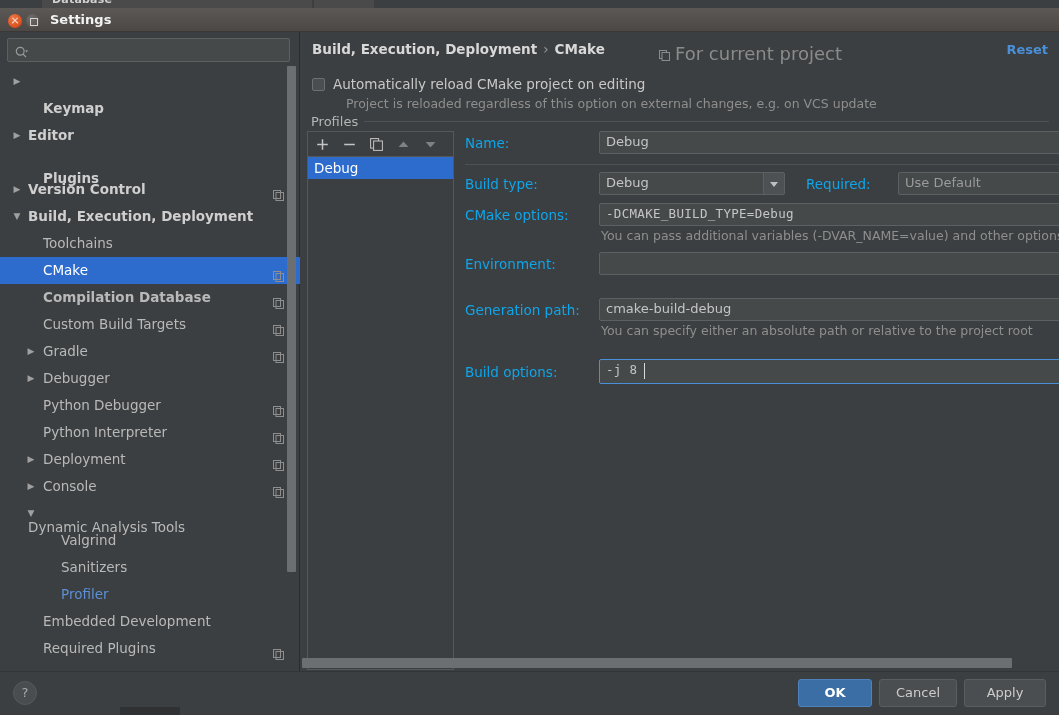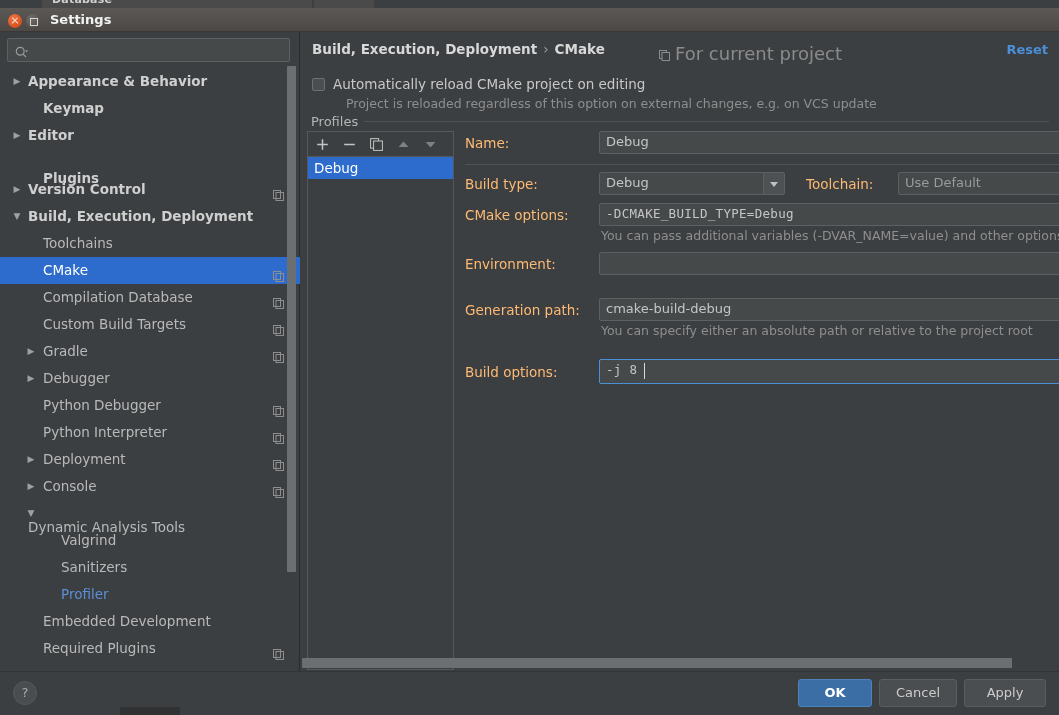--- a/index.html
+++ b/index.html
@@ -184,21 +184,21 @@
   }
   .prof-item {
     height: 22px; line-height: 22px; padding-left: 6px;
     font-size: 13.5px; color: #c8c8c8; cursor: default;
   }
   .prof-item.selected { background: #2d6ccd; color: #ffffff; }
 
   
   .form { position: absolute; left: 160px; top: 99px; right: 0; }
   .f-label {
-    position: absolute; font-size: 13.5px; color: #fdba74; white-space: nowrap;
+    position: absolute; font-size: 13.5px; color: #0ea5e9; white-space: nowrap;
   }
   .f-field {
     position: absolute; height: 23px;
     background: #45494a; border: 1px solid #5d6062; border-radius: 2px;
   }
   .f-field .f-text {
     position: absolute; left: 6px; top: 2px;
     font-size: 13px; color: #c5c5c5; white-space: nowrap;
   }
   .f-field.mono .f-text {
@@ -303,21 +303,20 @@
             <line x1="8.1" y1="8.1" x2="11" y2="11" stroke="#9b9b9b" stroke-width="1.2"></line>
             <polygon points="10.2,4.2 13,4.2 11.6,6.4" fill="#9b9b9b"></polygon>
           </svg>
         </span>
         <input class="search-input" type="text" value="" placeholder="" style="">
       </div>
 
       <div class="tree" id="tree">
           <div class="tree-item bold">
             <span class="t-arrow" style="left: 10px;">▶</span>
-            <span class="t-label" style="left: 28px;">Appearance &amp; Behavior</span>
           </div>
           <div class="tree-item bold">
             <span class="t-label" style="left: 43px;">Keymap</span>
           </div>
           <div class="tree-item bold">
             <span class="t-arrow" style="left: 10px;">▶</span>
             <span class="t-label" style="left: 28px;">Editor</span>
           </div>
           <div class="tree-item bold">
             <span class="t-label" style="left: 43px; margin-top: 16px;">Plugins</span>
@@ -338,21 +337,21 @@
             <span class="t-label" style="left: 43px;">Toolchains</span>
           </div>
           <div class="tree-item selected">
             <span class="t-label" style="left: 43px;">CMake</span>
             <span class="t-copy"><svg width="11" height="11" viewBox="0 0 11 11">
                 <rect x="0.5" y="0.5" width="7" height="8" fill="none" stroke="#8e8e8e" stroke-width="1"></rect>
                 <rect x="3" y="2.5" width="7.5" height="8" fill="none" stroke="#8e8e8e" stroke-width="1"></rect>
               </svg></span>
           </div>
           <div class="tree-item">
-            <span class="t-label" style="left: 43px;">Compilation Database</span>
+            <span class="t-label" style="left: 43px; font-weight: bold;">Compilation Database</span>
             <span class="t-copy"><svg width="11" height="11" viewBox="0 0 11 11">
                 <rect x="0.5" y="0.5" width="7" height="8" fill="none" stroke="#8e8e8e" stroke-width="1"></rect>
                 <rect x="3" y="2.5" width="7.5" height="8" fill="none" stroke="#8e8e8e" stroke-width="1"></rect>
               </svg></span>
           </div>
           <div class="tree-item">
             <span class="t-label" style="left: 43px;">Custom Build Targets</span>
             <span class="t-copy"><svg width="11" height="11" viewBox="0 0 11 11">
                 <rect x="0.5" y="0.5" width="7" height="8" fill="none" stroke="#8e8e8e" stroke-width="1"></rect>
                 <rect x="3" y="2.5" width="7.5" height="8" fill="none" stroke="#8e8e8e" stroke-width="1"></rect>
@@ -495,21 +494,21 @@
         <div class="f-field" style="left:138px; top:0px; width:760px;">
           <span class="f-text">Debug</span>
         </div>
         <div class="f-sep" style="left:4px; top:33px; width:895px;"></div>
 
         <div class="f-label" style="left:4px; top:45px;">Build type:</div>
         <div class="f-field" style="left:138px; top:41px; width:186px;">
           <span class="f-text">Debug</span>
           <span class="combo-arrow"></span>
         </div>
-        <div class="f-label" style="left:345px; top:45px;">Toolchain:</div>
+        <div class="f-label" style="left:345px; top:45px;">Required:</div>
         <div class="f-field" style="left:437px; top:41px; width:470px;">
           <span class="f-text" style="color:#9b9b9b;">Use Default</span>
         </div>
 
         <div class="f-label" style="left:4px; top:76px;">CMake options:</div>
         <div class="f-field mono" style="left:138px; top:72px; width:760px;">
           <span class="f-text">-DCMAKE_BUILD_TYPE=Debug</span>
         </div>
         <div class="f-hint" style="left:140px; top:97px;">You can pass additional variables (-DVAR_NAME=value) and other options</div>
 

